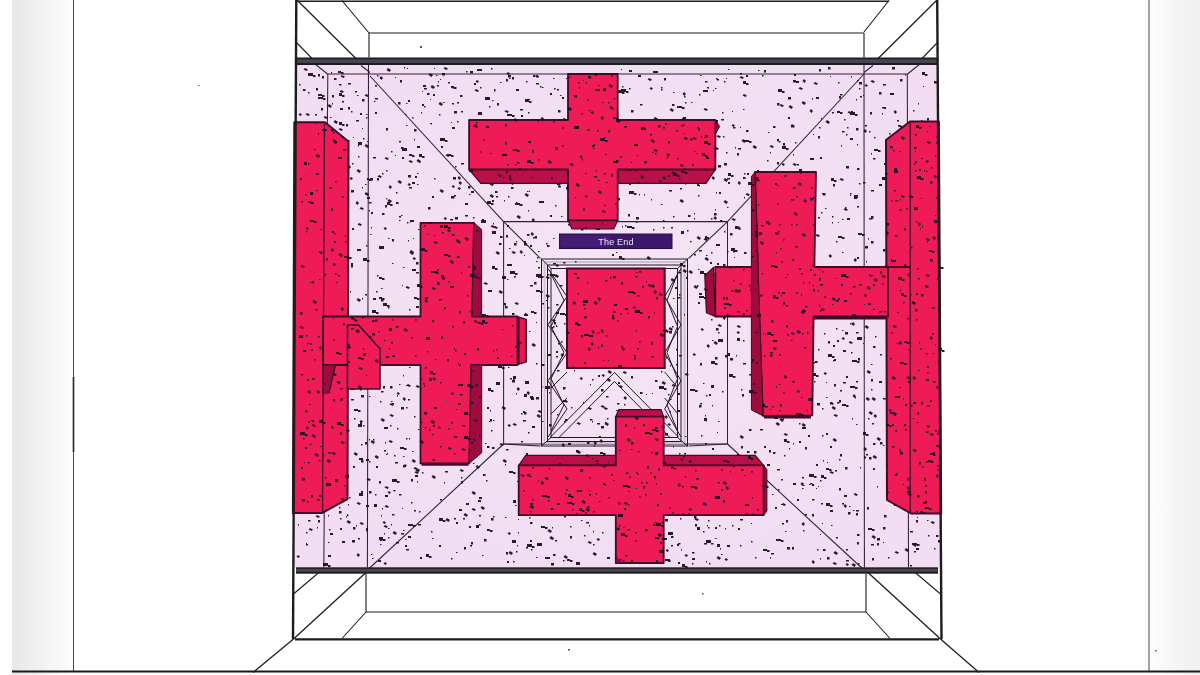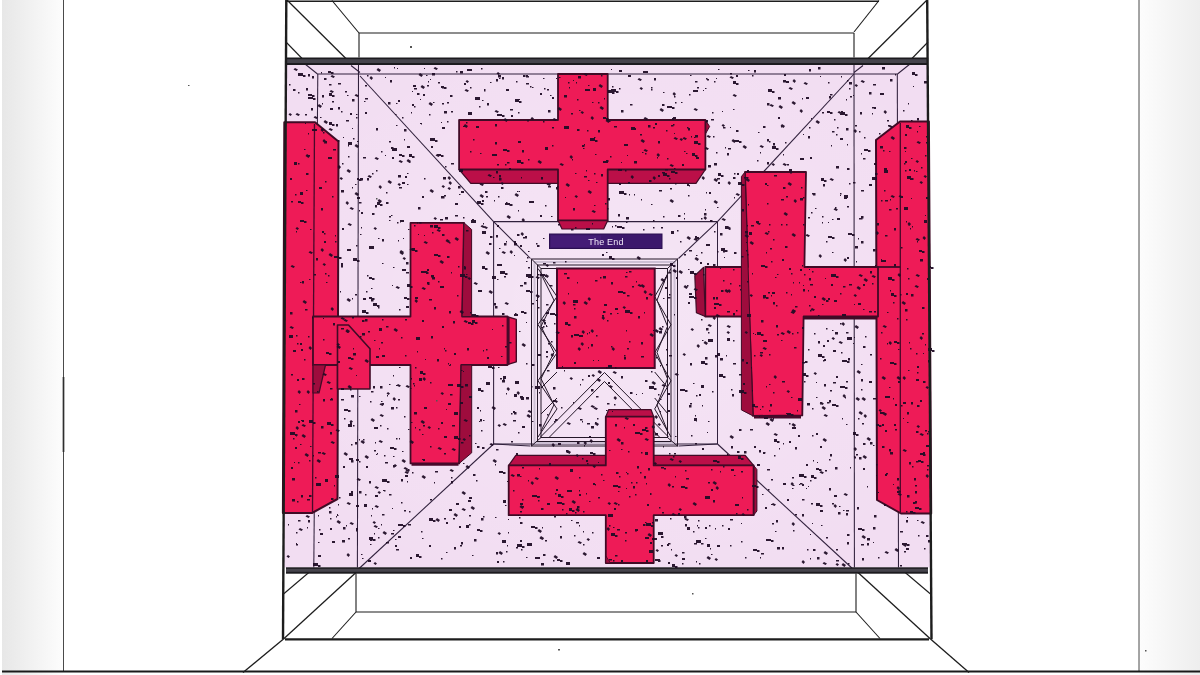--- a/index.html
+++ b/index.html
@@ -1,17 +1,17 @@
 <!DOCTYPE html>
 <html><head>
 <meta charset="utf-8">
 <title>The End</title>
 <style>
   html,body{margin:0;padding:0;width:1200px;height:675px;overflow:hidden;background:#fff;}
-  #scene{position:absolute;top:0;left:2px;width:1148px;height:675px;}
+  #scene{position:absolute;top:0;left:12px;width:1148px;height:675px;}
   svg{display:block;filter:blur(0.42px);}
 </style>
 </head>
 <body>
 <div id="scene">
 <svg width="1200" height="675" viewBox="0 0 1200 675" xmlns="http://www.w3.org/2000/svg">
 <defs>
 <linearGradient id="gl" x1="0" y1="0" x2="1" y2="0">
  <stop offset="0" stop-color="#e7e7e7"></stop>
           <stop offset="1" stop-color="#fdfdfd"></stop>

